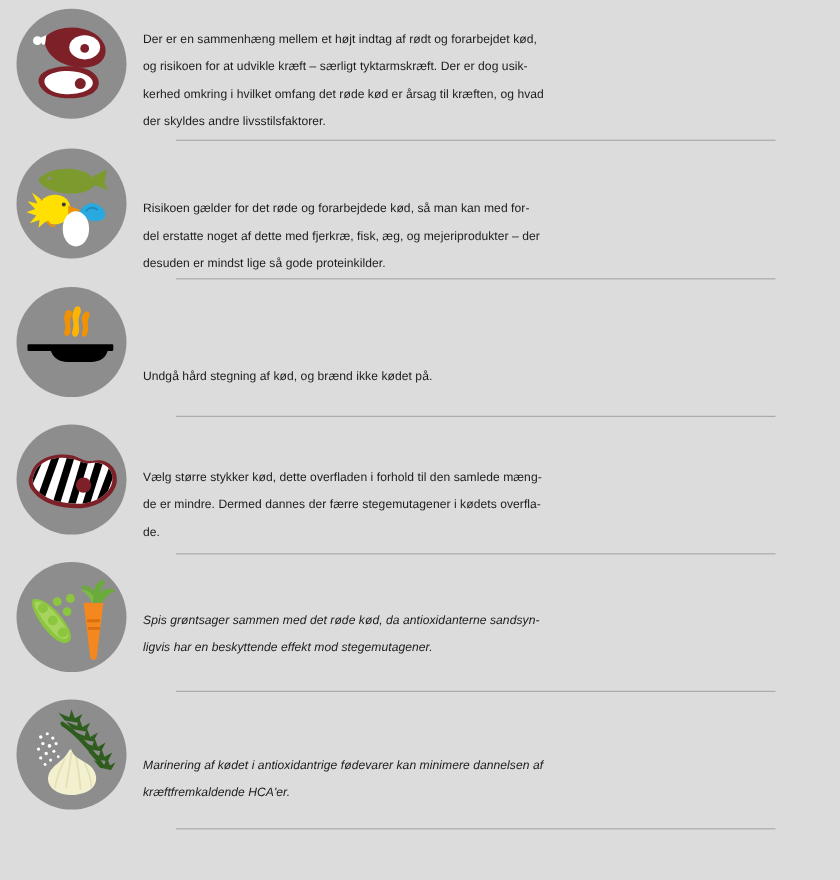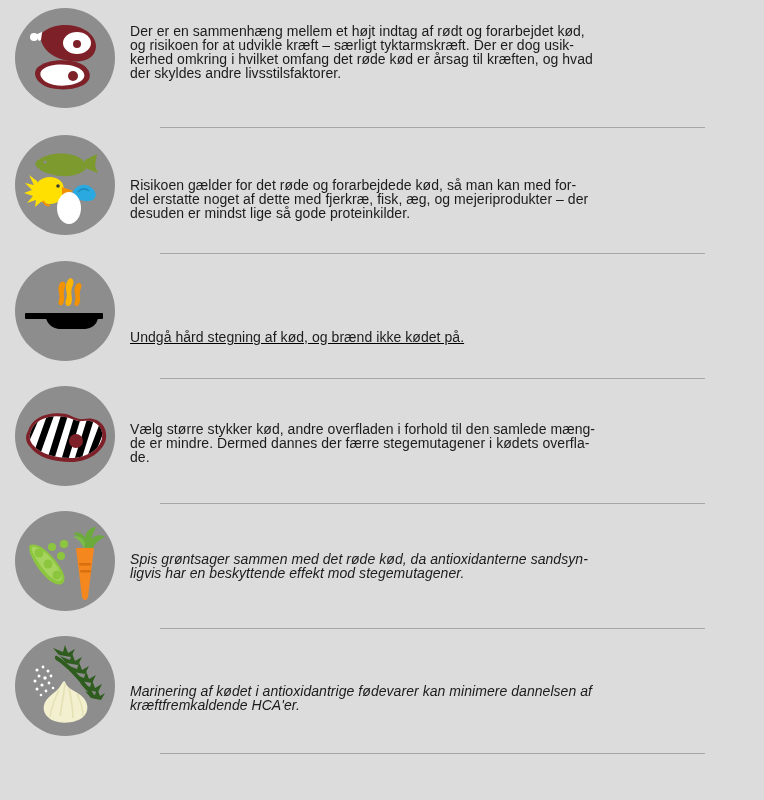--- a/index.html
+++ b/index.html
@@ -45,22 +45,22 @@
     position: relative;
     overflow: hidden;
   }
 
   .text-cell {
     flex: 1;
     padding-right: 58px;
   }
 
   .advice-text {
-    font-size: 14px;
-    line-height: 14px;
+    font-size: 11px;
+    line-height: 25px;
     color: #1b1b1b;
     font-family: "Liberation Sans", sans-serif;
     letter-spacing: 0.05px;
     margin: 0;
     white-space: pre-line;
   }
 
   .divider {
     position: absolute;
     left: 160px;
@@ -79,21 +79,21 @@
 
   .row-1 .icon-cell { padding-top: 8px; }
   .row-2 .icon-cell { padding-top: 7px; }
   .row-3 .icon-cell { padding-top: 7px; }
   .row-4 .icon-cell { padding-top: 7px; }
   .row-5 .icon-cell { padding-top: 7px; }
   .row-6 .icon-cell { padding-top: 7px; }
 
   .row-1 .text-cell { padding-top: 24px; }
   .row-2 .text-cell { padding-top: 50px; }
-  .row-3 .text-cell { padding-top: 76px; text-decoration: underline; }
+  .row-3 .text-cell { padding-top: 76px; }
   .row-4 .text-cell { padding-top: 43px; }
   .row-5 .text-cell { padding-top: 48px; }
   .row-6 .text-cell { padding-top: 55px; }
 
   .icon-svg { display: block; width: 100px; height: 100px; }
 </style>
 </head>
 <body>
 
 <div id="infographic">
@@ -191,21 +191,21 @@
             <polygon points="32,74 47,26 54,26 39,74"></polygon>
             <polygon points="45,78 60,28 67,28 52,78"></polygon>
             <polygon points="58,78 73,30 80,30 65,78"></polygon>
             <polygon points="71,74 86,34 93,34 78,74"></polygon>
           </g>
           <circle cx="61" cy="55" r="7" fill="#7d2027"></circle>
         </svg>
       </div>
     </div>
     <div class="text-cell">
-      <p class="advice-text">Vælg større stykker kød, andre overfladen i forhold til den samlede mæng-
+      <p class="advice-text">Vælg større stykker kød, dette overfladen i forhold til den samlede mæng-
 de er mindre.  Dermed dannes der færre stegemutagener i kødets overfla-
 de.</p>
     </div>
     <div class="divider" style="top:124px"></div>
   </div>
 
   <div class="advice-row row-5">
     <div class="icon-cell">
       <div class="icon-circle">
         <svg class="icon-svg" viewBox="0 0 100 100">

